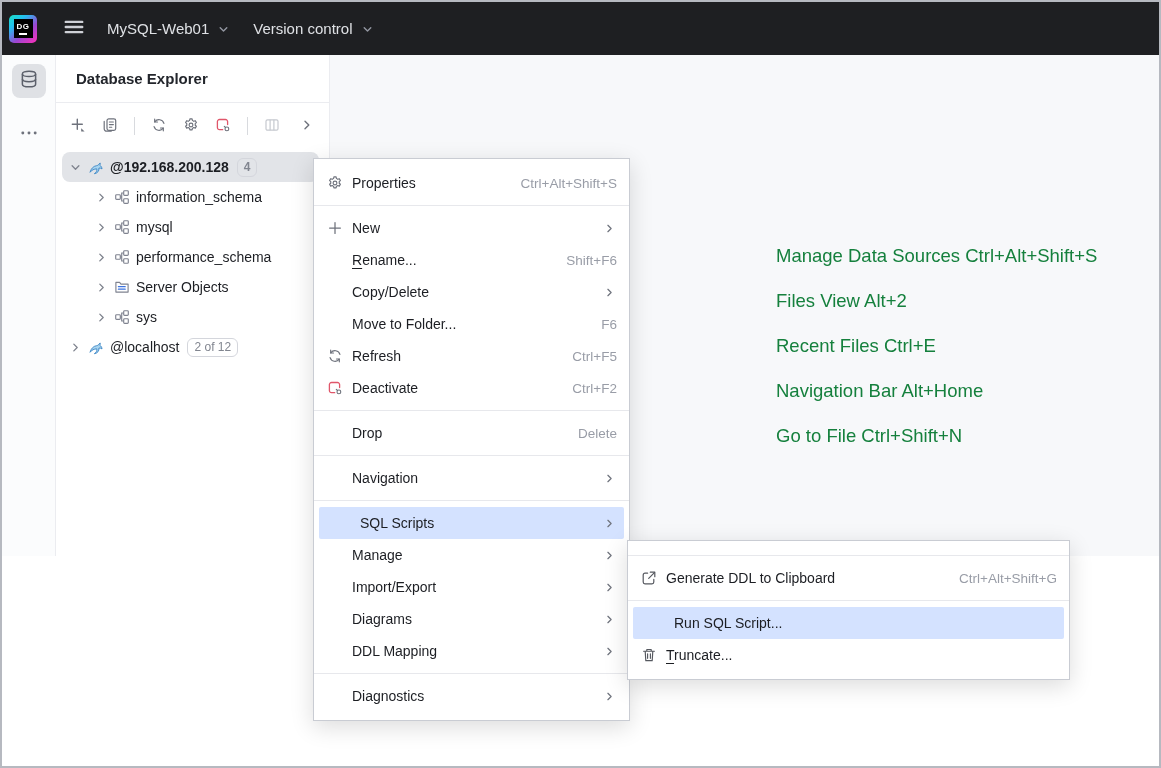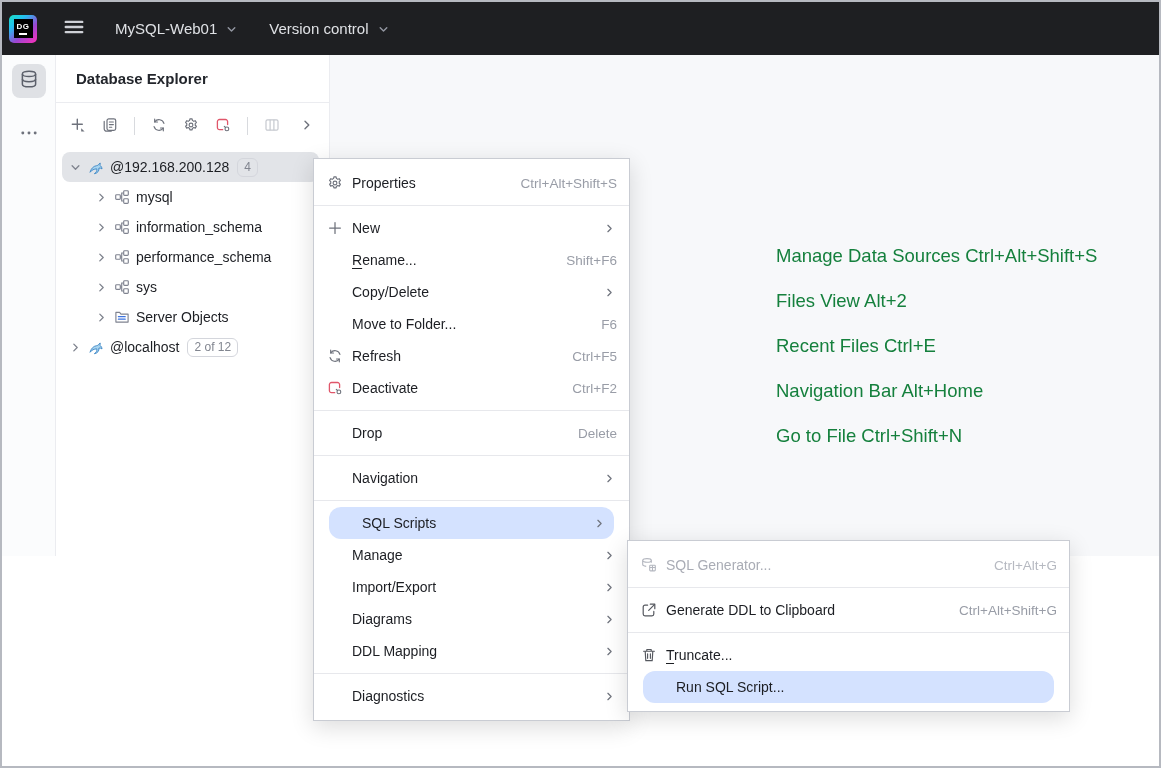--- a/index.html
+++ b/index.html
@@ -12,21 +12,21 @@
   }
   
   .topbar{height:53px;background:#1e1f22;display:flex;align-items:center;padding:0 7px;}
   .logo{width:28px;height:28px;border-radius:5px;flex:none;
     background:linear-gradient(140deg,#1ae0c2 0%,#22c0f1 28%,#9a46d2 62%,#ff2fb9 100%);
     display:flex;align-items:center;justify-content:center;}
   .logo-inner{width:19px;height:19px;background:#000;color:#fff;font-size:8px;font-weight:bold;
     display:flex;flex-direction:column;align-items:center;justify-content:center;letter-spacing:.5px;}
   .logo-inner::after{content:"";width:8px;height:2px;background:#fff;margin-top:1.5px;}
   .tb-iconbtn{background:none;border:none;margin-left:26px;display:flex;align-items:center;cursor:default;}
-  .selector{background:none;border:none;display:flex;align-items:center;gap:7px;margin-left:30px;
+  .selector{background:none;border:none;display:flex;align-items:center;gap:7px;margin-left:22px;
     color:#dfe1e5;font-size:15px;font-family:inherit;cursor:default;}
   .selector .chev{display:flex;margin-top:2px;}
   
   .main{display:flex;height:501px;}
   .stripe{width:54px;border-right:1px solid #ebecf0;background:#fbfcfd;display:flex;flex-direction:column;align-items:center;padding-top:9px;}
   .stripe-btn{width:34px;height:34px;border-radius:8px;display:flex;align-items:center;justify-content:center;}
   .stripe-btn.active{background:#dfe1e5;}
   .stripe-more{margin-top:26px;display:flex;align-items:center;justify-content:center;}
   .panel{width:274px;border-right:1px solid #ebecf0;background:#fff;display:flex;flex-direction:column;overflow:hidden;}
   .panel-header{height:48px;flex:none;display:flex;align-items:center;padding-left:20px;
@@ -50,21 +50,21 @@
   .menu{position:absolute;background:#fff;border:1px solid #c9ccd3;box-shadow:0 6px 22px rgba(0,0,0,.14);
     padding:8px 0;font-size:14px;color:#1c1e23;}
   .menu.context{left:311px;top:156px;width:317px;z-index:10;}
   .menu.submenu{left:625px;top:538px;width:443px;z-index:11;}
   .mi{height:32px;display:flex;align-items:center;padding:0 12px;}
   .mi-icon{width:18px;flex:none;margin-right:8px;display:flex;justify-content:center;align-items:center;}
   .mi-label{white-space:nowrap;}
   .mi-label u{text-underline-offset:2.5px;}
   .mi-right{margin-left:auto;padding-left:24px;color:#999da7;font-size:13.5px;white-space:nowrap;}
   .mi-arrow{margin-left:auto;display:flex;align-items:center;}
-  .mi.hl{background:#d4e2ff;border-radius:12px;margin:0 15px;padding:0 7px;}
+  .mi.hl{background:#d4e2ff;border-radius:2px;margin:0 5px;padding:0 7px;gap:8px;}
   .mi.disabled .mi-label{color:#a9acb5;}
   .mi.disabled .mi-right{color:#b6b9c1;}
   .msep{height:1px;background:#e7e8ec;margin:6px 0;}
 </style>
 </head>
 <body>
 
 <div class="window">
 
   <header class="topbar">
@@ -159,21 +159,21 @@
                 <path d="M6.1 2.8v10.4M9.9 2.8v10.4" stroke="#c6c9cf" stroke-width="1.2"></path>
               </svg></span>
           </button>
           <button class="tb-btn end">
             <span><svg width="16" height="16" viewBox="0 0 16 16" fill="none" xmlns="http://www.w3.org/2000/svg">
                 <path d="M6 4.2 9.8 8 6 11.8" stroke="#6e727c" stroke-width="1.4" stroke-linecap="round" stroke-linejoin="round"></path>
               </svg></span>
           </button>
         </div>
       <div class="tree" id="tree">
-          <div class="trow selected" style="padding-left: 4px;">
+          <div class="trow selected" style="padding-left: 4px; font-weight: bold;">
             <span class="t-chevron">
               <svg width="15" height="15" viewBox="0 0 16 16" fill="none" xmlns="http://www.w3.org/2000/svg">
                 <path d="M4.4 6.2 8 9.8l3.6-3.6" stroke="#7f838e" stroke-width="1.4" stroke-linecap="round" stroke-linejoin="round"></path>
               </svg>
             </span>
             <span class="t-icon">
               <svg width="17" height="17" viewBox="0 0 16 16" fill="none" xmlns="http://www.w3.org/2000/svg">
                 <path d="M1.9 12.5c.9-3.3 3.1-5.8 6.1-6.2.9-.1 1.6-.5 2.2-1.2l1.2-1.4c.2.8.1 1.6-.3 2.2 1.2.7 2 2 2.1 3.4-.9-.6-1.9-.9-2.9-.8.4 2.6-1.4 5-4.3 5.3 1.7-1 2.6-2.7 2.3-4.5-2.5-.1-4.9 1.2-6.4 3.2z" fill="#a8d4ef" stroke="#4189c7" stroke-width=".9" stroke-linejoin="round"></path>
               </svg>
             </span>
@@ -187,37 +187,37 @@
               </svg>
             </span>
             <span class="t-icon">
               <svg width="16" height="16" viewBox="0 0 16 16" fill="none" xmlns="http://www.w3.org/2000/svg">
                 <rect x="1.7" y="5.7" width="4.6" height="4.6" rx=".9" stroke="#7f8390" stroke-width="1.15"></rect>
                 <rect x="9.7" y="1.7" width="4.6" height="4.6" rx=".9" stroke="#7f8390" stroke-width="1.15"></rect>
                 <rect x="9.7" y="9.7" width="4.6" height="4.6" rx=".9" stroke="#7f8390" stroke-width="1.15"></rect>
                 <path d="M6.3 8h1.4M7.7 8V4h2M7.7 8v4h2" stroke="#7f8390" stroke-width="1.15"></path>
               </svg>
             </span>
-            <span class="t-label">mysql</span>
+            <span class="t-label">information_schema</span>
           </div>
           <div class="trow" style="padding-left: 30px;">
             <span class="t-chevron">
               <svg width="15" height="15" viewBox="0 0 16 16" fill="none" xmlns="http://www.w3.org/2000/svg">
                 <path d="M6.2 4.4 9.8 8l-3.6 3.6" stroke="#7f838e" stroke-width="1.4" stroke-linecap="round" stroke-linejoin="round"></path>
               </svg>
             </span>
             <span class="t-icon">
               <svg width="16" height="16" viewBox="0 0 16 16" fill="none" xmlns="http://www.w3.org/2000/svg">
                 <rect x="1.7" y="5.7" width="4.6" height="4.6" rx=".9" stroke="#7f8390" stroke-width="1.15"></rect>
                 <rect x="9.7" y="1.7" width="4.6" height="4.6" rx=".9" stroke="#7f8390" stroke-width="1.15"></rect>
                 <rect x="9.7" y="9.7" width="4.6" height="4.6" rx=".9" stroke="#7f8390" stroke-width="1.15"></rect>
                 <path d="M6.3 8h1.4M7.7 8V4h2M7.7 8v4h2" stroke="#7f8390" stroke-width="1.15"></path>
               </svg>
             </span>
-            <span class="t-label">information_schema</span>
+            <span class="t-label">mysql</span>
           </div>
           <div class="trow" style="padding-left: 30px;">
             <span class="t-chevron">
               <svg width="15" height="15" viewBox="0 0 16 16" fill="none" xmlns="http://www.w3.org/2000/svg">
                 <path d="M6.2 4.4 9.8 8l-3.6 3.6" stroke="#7f838e" stroke-width="1.4" stroke-linecap="round" stroke-linejoin="round"></path>
               </svg>
             </span>
             <span class="t-icon">
               <svg width="16" height="16" viewBox="0 0 16 16" fill="none" xmlns="http://www.w3.org/2000/svg">
                 <rect x="1.7" y="5.7" width="4.6" height="4.6" rx=".9" stroke="#7f8390" stroke-width="1.15"></rect>
@@ -229,41 +229,41 @@
             <span class="t-label">performance_schema</span>
           </div>
           <div class="trow" style="padding-left: 30px;">
             <span class="t-chevron">
               <svg width="15" height="15" viewBox="0 0 16 16" fill="none" xmlns="http://www.w3.org/2000/svg">
                 <path d="M6.2 4.4 9.8 8l-3.6 3.6" stroke="#7f838e" stroke-width="1.4" stroke-linecap="round" stroke-linejoin="round"></path>
               </svg>
             </span>
             <span class="t-icon">
               <svg width="16" height="16" viewBox="0 0 16 16" fill="none" xmlns="http://www.w3.org/2000/svg">
+                <path d="M1.9 3.3h3.7L7 5.1h7.1v8H1.9z" stroke="#7f8390" stroke-width="1.15" stroke-linejoin="round"></path>
+                <path d="M4.4 7.7h6.8M4.4 10.2h6.8" stroke="#3d74e0" stroke-width="1.25" stroke-linecap="round" stroke-linejoin="round"></path>
+              </svg>
+            </span>
+            <span class="t-label">Server Objects</span>
+          </div>
+          <div class="trow" style="padding-left: 30px;">
+            <span class="t-chevron">
+              <svg width="15" height="15" viewBox="0 0 16 16" fill="none" xmlns="http://www.w3.org/2000/svg">
+                <path d="M6.2 4.4 9.8 8l-3.6 3.6" stroke="#7f838e" stroke-width="1.4" stroke-linecap="round" stroke-linejoin="round"></path>
+              </svg>
+            </span>
+            <span class="t-icon">
+              <svg width="16" height="16" viewBox="0 0 16 16" fill="none" xmlns="http://www.w3.org/2000/svg">
                 <rect x="1.7" y="5.7" width="4.6" height="4.6" rx=".9" stroke="#7f8390" stroke-width="1.15"></rect>
                 <rect x="9.7" y="1.7" width="4.6" height="4.6" rx=".9" stroke="#7f8390" stroke-width="1.15"></rect>
                 <rect x="9.7" y="9.7" width="4.6" height="4.6" rx=".9" stroke="#7f8390" stroke-width="1.15"></rect>
                 <path d="M6.3 8h1.4M7.7 8V4h2M7.7 8v4h2" stroke="#7f8390" stroke-width="1.15"></path>
               </svg>
             </span>
             <span class="t-label">sys</span>
-          </div>
-          <div class="trow" style="padding-left: 30px;">
-            <span class="t-chevron">
-              <svg width="15" height="15" viewBox="0 0 16 16" fill="none" xmlns="http://www.w3.org/2000/svg">
-                <path d="M6.2 4.4 9.8 8l-3.6 3.6" stroke="#7f838e" stroke-width="1.4" stroke-linecap="round" stroke-linejoin="round"></path>
-              </svg>
-            </span>
-            <span class="t-icon">
-              <svg width="16" height="16" viewBox="0 0 16 16" fill="none" xmlns="http://www.w3.org/2000/svg">
-                <path d="M1.9 3.3h3.7L7 5.1h7.1v8H1.9z" stroke="#7f8390" stroke-width="1.15" stroke-linejoin="round"></path>
-                <path d="M4.4 7.7h6.8M4.4 10.2h6.8" stroke="#3d74e0" stroke-width="1.25" stroke-linecap="round" stroke-linejoin="round"></path>
-              </svg>
-            </span>
-            <span class="t-label">Server Objects</span>
           </div>
           <div class="trow" style="padding-left: 4px;">
             <span class="t-chevron">
               <svg width="15" height="15" viewBox="0 0 16 16" fill="none" xmlns="http://www.w3.org/2000/svg">
                 <path d="M6.2 4.4 9.8 8l-3.6 3.6" stroke="#7f838e" stroke-width="1.4" stroke-linecap="round" stroke-linejoin="round"></path>
               </svg>
             </span>
             <span class="t-icon">
               <svg width="17" height="17" viewBox="0 0 16 16" fill="none" xmlns="http://www.w3.org/2000/svg">
                 <path d="M1.9 12.5c.9-3.3 3.1-5.8 6.1-6.2.9-.1 1.6-.5 2.2-1.2l1.2-1.4c.2.8.1 1.6-.3 2.2 1.2.7 2 2 2.1 3.4-.9-.6-1.9-.9-2.9-.8.4 2.6-1.4 5-4.3 5.3 1.7-1 2.6-2.7 2.3-4.5-2.5-.1-4.9 1.2-6.4 3.2z" fill="#a8d4ef" stroke="#4189c7" stroke-width=".9" stroke-linejoin="round"></path>
@@ -420,51 +420,39 @@
         <span class="mi-icon"></span>
         <span class="mi-label">Diagnostics</span>
         <span class="mi-arrow">
           <svg width="15" height="15" viewBox="0 0 16 16" fill="none" xmlns="http://www.w3.org/2000/svg">
             <path d="M6.3 4.6 9.7 8l-3.4 3.4" stroke="#70747e" stroke-width="1.35" stroke-linecap="round" stroke-linejoin="round"></path>
           </svg>
         </span>
       </div>
     </div>
   <div class="menu submenu" id="sql-scripts-submenu">
-      <div class="mi disabled">
-        <span class="mi-icon">
-          <svg width="16" height="16" viewBox="0 0 16 16" fill="none" xmlns="http://www.w3.org/2000/svg">
-            <ellipse cx="6" cy="3.4" rx="4.3" ry="1.8" stroke="#b3b6bf" stroke-width="1.1"></ellipse>
-            <path d="M1.7 3.4v4.2c0 .9 1.5 1.6 3.5 1.8M10.3 3.4v2.4" stroke="#b3b6bf" stroke-width="1.1"></path>
-            <rect x="8.7" y="8.3" width="5.6" height="5.6" rx=".8" stroke="#b3b6bf" stroke-width="1.1"></rect>
-            <path d="M8.7 10.5h5.6M11.5 8.3v5.6" stroke="#b3b6bf" stroke-width="1.1"></path>
-          </svg>
-        </span>
-        <span class="mi-label">SQL Generator...</span>
-        <span class="mi-right">Ctrl+Alt+G</span>
-      </div>
       <div class="msep"></div>
       <div class="mi">
         <span class="mi-icon">
           <svg width="16" height="16" viewBox="0 0 16 16" fill="none" xmlns="http://www.w3.org/2000/svg">
             <path d="M6.6 3.2H4A1.8 1.8 0 0 0 2.2 5v7A1.8 1.8 0 0 0 4 13.8h7a1.8 1.8 0 0 0 1.8-1.8V9.4" stroke="#55585f" stroke-width="1.2" stroke-linecap="round" stroke-linejoin="round"></path>
             <path d="M9.3 2.2h4.5v4.5" stroke="#55585f" stroke-width="1.2" stroke-linecap="round" stroke-linejoin="round"></path>
             <path d="M13.4 2.6 7.7 8.3" stroke="#55585f" stroke-width="1.2" stroke-linecap="round" stroke-linejoin="round"></path>
           </svg>
         </span>
         <span class="mi-label">Generate DDL to Clipboard</span>
         <span class="mi-right">Ctrl+Alt+Shift+G</span>
       </div>
       <div class="msep"></div>
+      <div class="mi hl">
+        <span class="mi-icon"></span>
+        <span class="mi-label">Run SQL Script...</span>
+      </div>
       <div class="mi">
         <span class="mi-icon">
           <svg width="16" height="16" viewBox="0 0 16 16" fill="none" xmlns="http://www.w3.org/2000/svg">
             <path d="M2.6 4.2h10.8M5.8 4V2.5h4.4V4M4.2 4.4l.6 9.2h6.4l.6-9.2M6.6 6.8v4.5M9.4 6.8v4.5" stroke="#55585f" stroke-width="1.15" stroke-linecap="round" stroke-linejoin="round"></path>
           </svg>
         </span>
         <span class="mi-label"><u>T</u>runcate...</span>
-      </div>
-      <div class="mi hl">
-        <span class="mi-icon"></span>
-        <span class="mi-label">Run SQL Script...</span>
       </div>
     </div>
 </div>
 
 </body></html>

